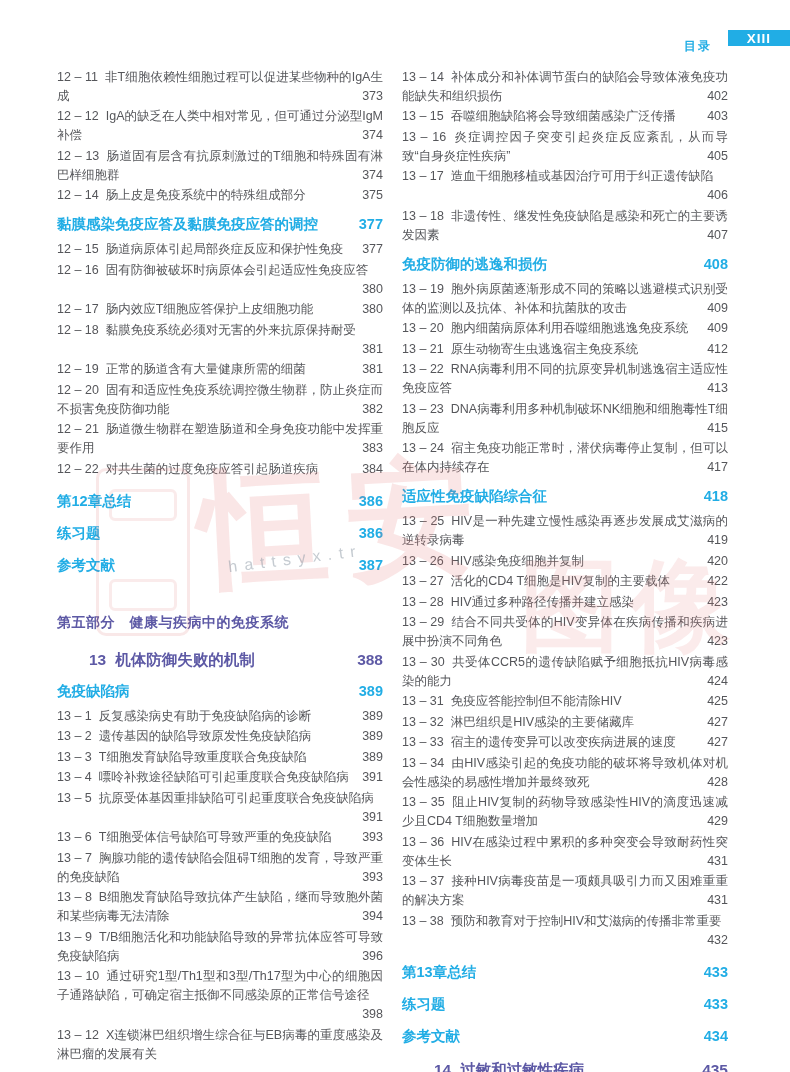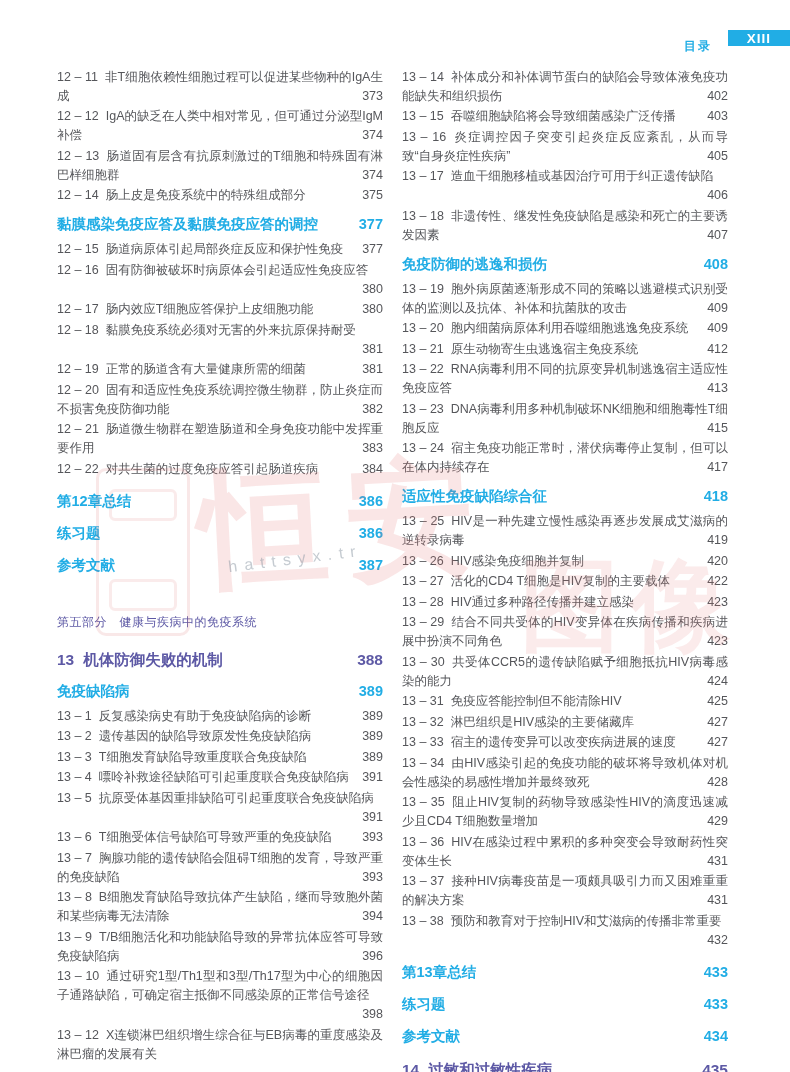--- a/index.html
+++ b/index.html
@@ -42,29 +42,29 @@
   .entry .num{margin-right:7px;white-space:nowrap;}
 
   .sec,.meta{
     display:flex;justify-content:space-between;align-items:baseline;
     color:var(--cyan);font-weight:bold;font-size:14.5px;line-height:19px;
   }
   .sec{margin:10px 0 6px;text-align:center;}
   .meta{margin:13px 0;}
 
   .part{
-    color:var(--purple);font-weight:normal;font-size:12px;line-height:23px;
+    color:var(--purple);font-weight:bold;font-size:14px;line-height:23px;
     margin:36px 0 16px;letter-spacing:.5px;
   }
   .chap{
     display:flex;justify-content:space-between;align-items:baseline;
     color:var(--purple);font-weight:bold;font-size:15.5px;line-height:20px;
     margin:14px 0 12px;
   }
-  .chap .cnum{margin-right:9px;}
+  .chap .cnum{margin-right:9px;margin-left:32px;}
 
   
   .wm{position:absolute;pointer-events:none;z-index:3;}
   .wm-seal{
     left:96px;top:468px;width:94px;height:168px;
     border:3px solid rgba(214,92,92,.14);border-radius:10px;
   }
   .wm-seal::before,.wm-seal::after{
     content:"";position:absolute;left:10px;right:10px;height:26px;
     border:3px solid rgba(214,92,92,.12);border-radius:6px;

